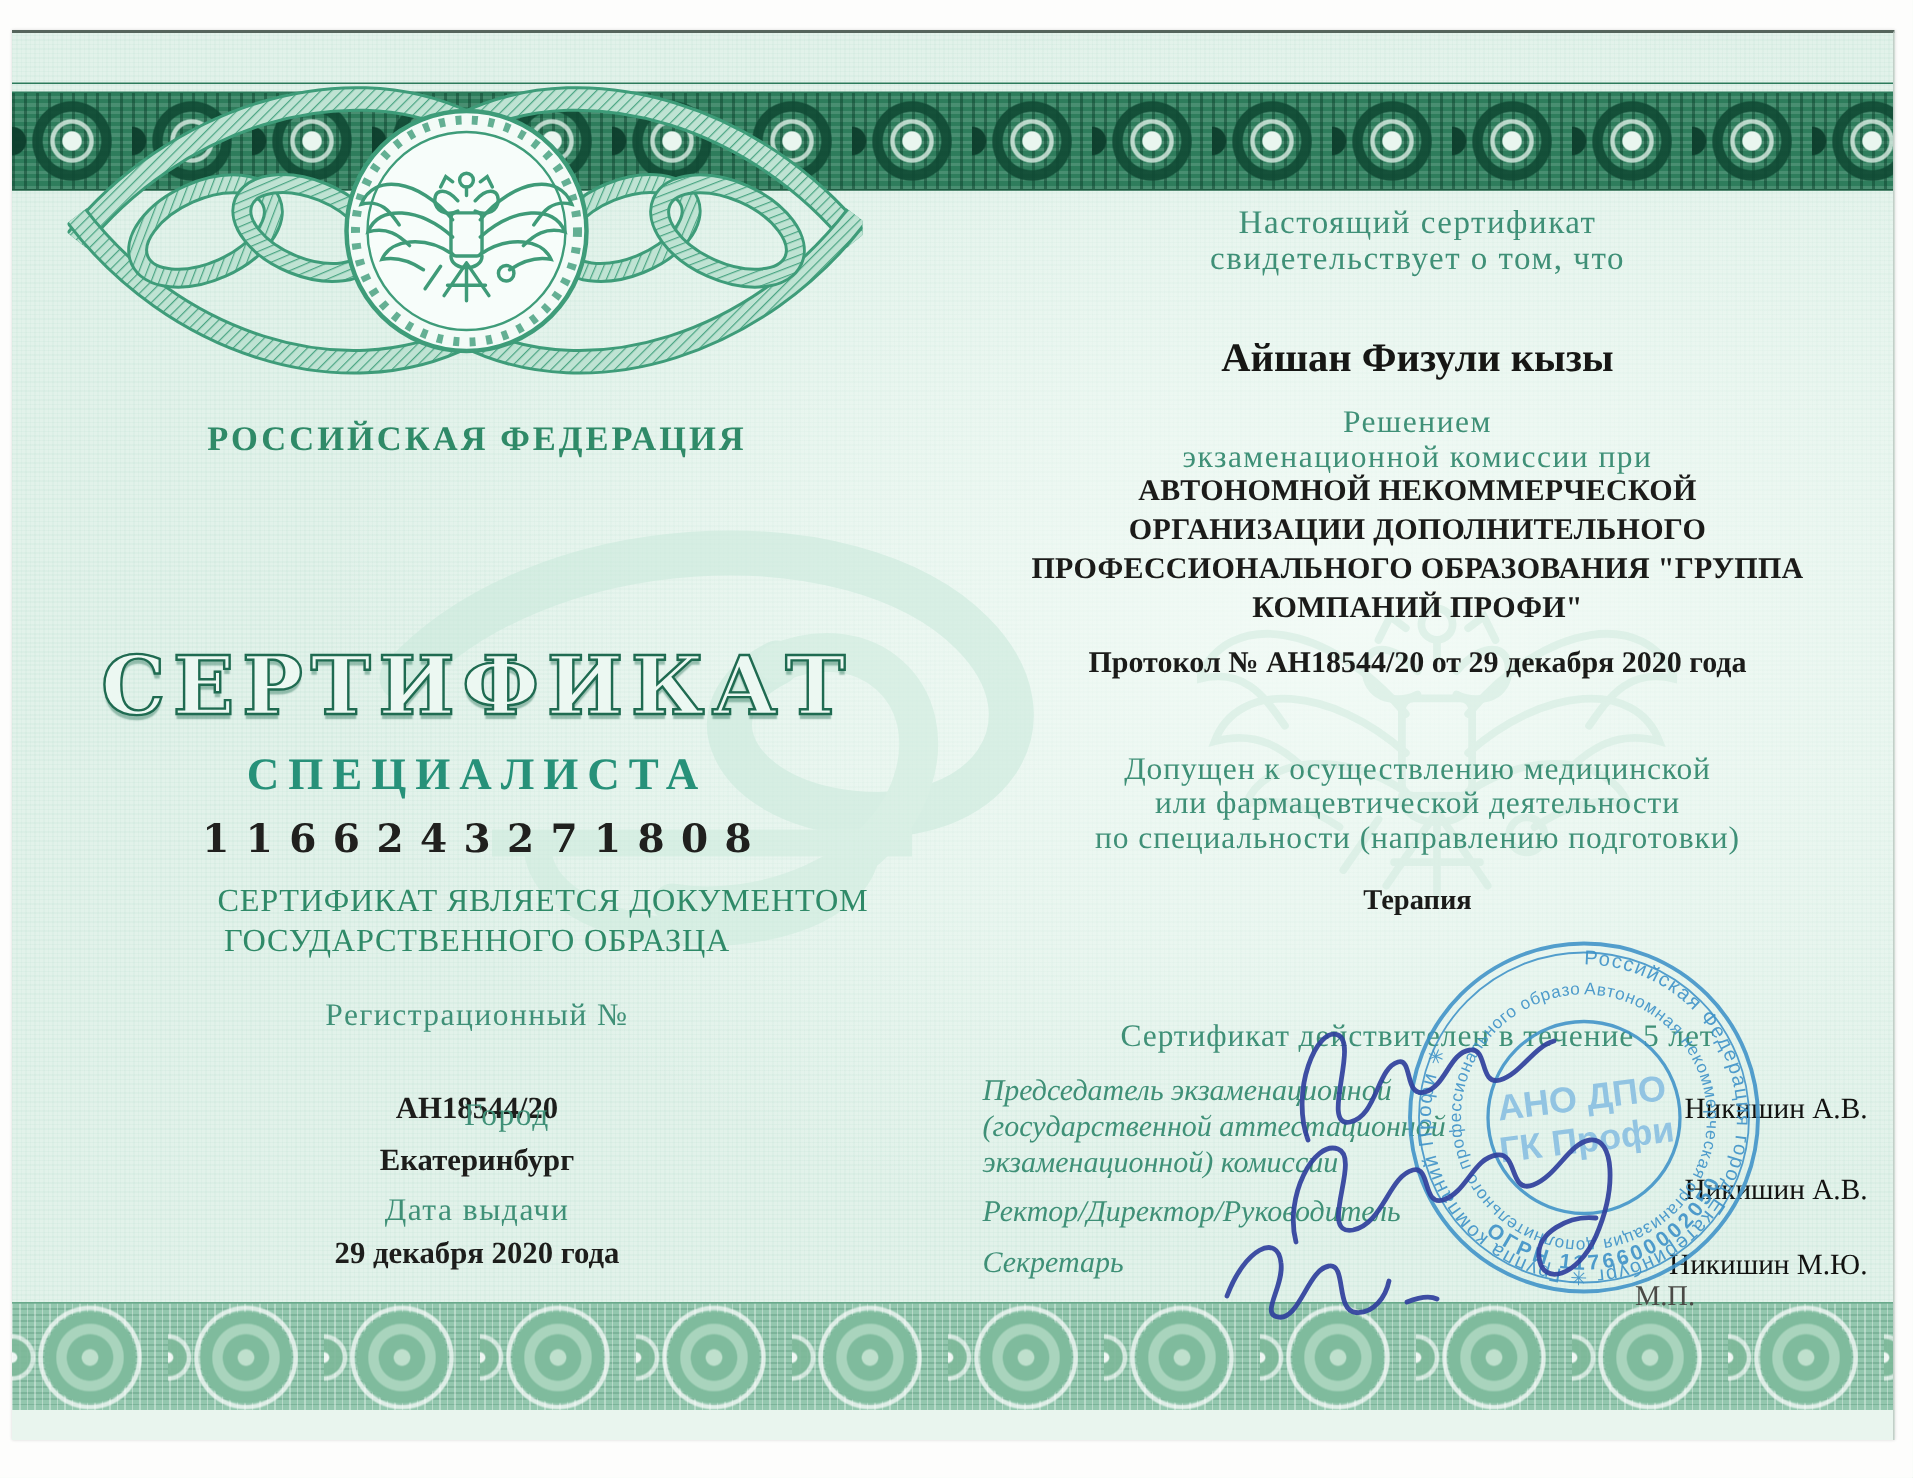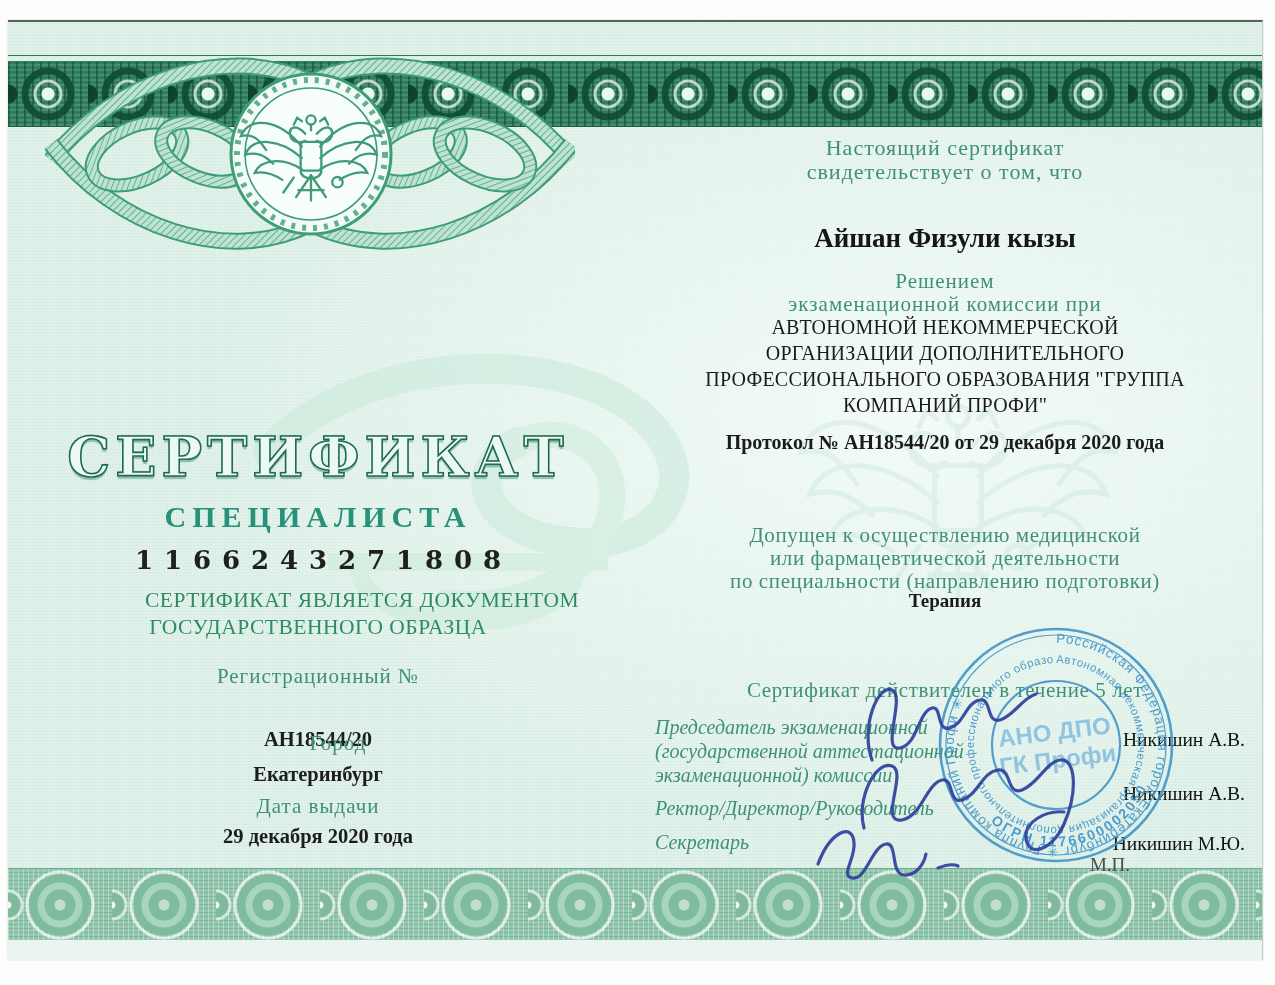--- a/index.html
+++ b/index.html
@@ -63,24 +63,24 @@
   .reg-label{top:642px;} .reg-value{top:706px;}
   .city-label{top:709px;margin-left:20px;} .city-value{top:741px;}
   .date-label{top:772px;} .date-value{top:803px;}
   
   .intro1{top:113px;font-size:22px;letter-spacing:1px;}
   .intro2{top:137px;font-size:22px;letter-spacing:1px;}
   .name1{top:163px;font-size:29px;font-weight:600;color:#161614;}
   .name2{top:201px;font-size:27px;font-weight:600;color:#161614;}
   .dec1{top:247px;font-size:21px;letter-spacing:1px;}
   .dec2{top:270px;font-size:21px;letter-spacing:1px;}
-  .org{font-size:20px;font-weight:400;color:#1b1b19;letter-spacing:.2px;}
+  .org{font-size:20px;font-weight:700;color:#1b1b19;letter-spacing:.2px;}
   .org1{top:294px;} .org2{top:320px;} .org3{top:346px;} .org4{top:372px;}
   .protocol{top:409px;font-size:20px;font-weight:600;color:#1b1b19;}
-  .adm{font-size:21px;letter-spacing:.6px;margin-top:23px;}
+  .adm{font-size:21px;letter-spacing:.6px;}
   .adm1{top:478px;} .adm2{top:501px;} .adm3{top:524px;}
   .spec{top:568px;font-size:19px;font-weight:600;color:#1b1b19;}
   .validity{top:656px;left:0;width:560px;font-size:21px;letter-spacing:.6px;}
   .sig-label{font-size:20px;color:#3f9077;width:360px !important;left:27px;line-height:1.22;}
   .chair1{top:694px;} .chair2{top:718px;} .chair3{top:742px;}
   .rector{top:775px;} .secretary{top:809px;}
   .sig-name{width:230px !important;left:auto;right:17px;text-align:right !important;
         font-size:19.5px;color:#121210;}
   .nm1{top:707px;} .nm2{top:761px;} .nm3{top:811px;}
   .mp{top:832px;width:160px !important;left:auto;right:72px;text-align:center !important;
@@ -154,20 +154,21 @@
       <path d="M310,130 C370,105 420,150 400,210 C380,270 300,300 240,290" fill="none" stroke="#cdebdd" stroke-width="26" stroke-linecap="round"></path>
       <path d="M150,250 C150,330 370,330 370,250 M120,250 h280" fill="none" stroke="#cdebdd" stroke-width="18"></path>
     </svg>
     <svg class="wm" style="left:790px;top:350px;" width="320" height="280" viewBox="0 0 320 280" opacity="0.6">
       <g transform="translate(160,130) scale(2.6)" color="#d4ece1">
         <use href="#eagleShape"></use>
       </g>
     </svg>
 
     <div class="col-left">
+      <div class="country">РОССИЙСКАЯ ФЕДЕРАЦИЯ</div>
       <div class="cert-title">СЕРТИФИКАТ</div>
       <div class="cert-sub">СПЕЦИАЛИСТА</div>
       <div class="cert-number">1166243271808</div>
       <div class="note1 green">СЕРТИФИКАТ ЯВЛЯЕТСЯ ДОКУМЕНТОМ</div>
       <div class="note2 green">ГОСУДАРСТВЕННОГО ОБРАЗЦА</div>
       <div class="reg-label fld-label teal">Регистрационный №</div>
       <div class="reg-value fld-value">АН18544/20</div>
       <div class="city-label fld-label teal">Город</div>
       <div class="city-value fld-value">Екатеринбург</div>
       <div class="date-label fld-label teal">Дата выдачи</div>

